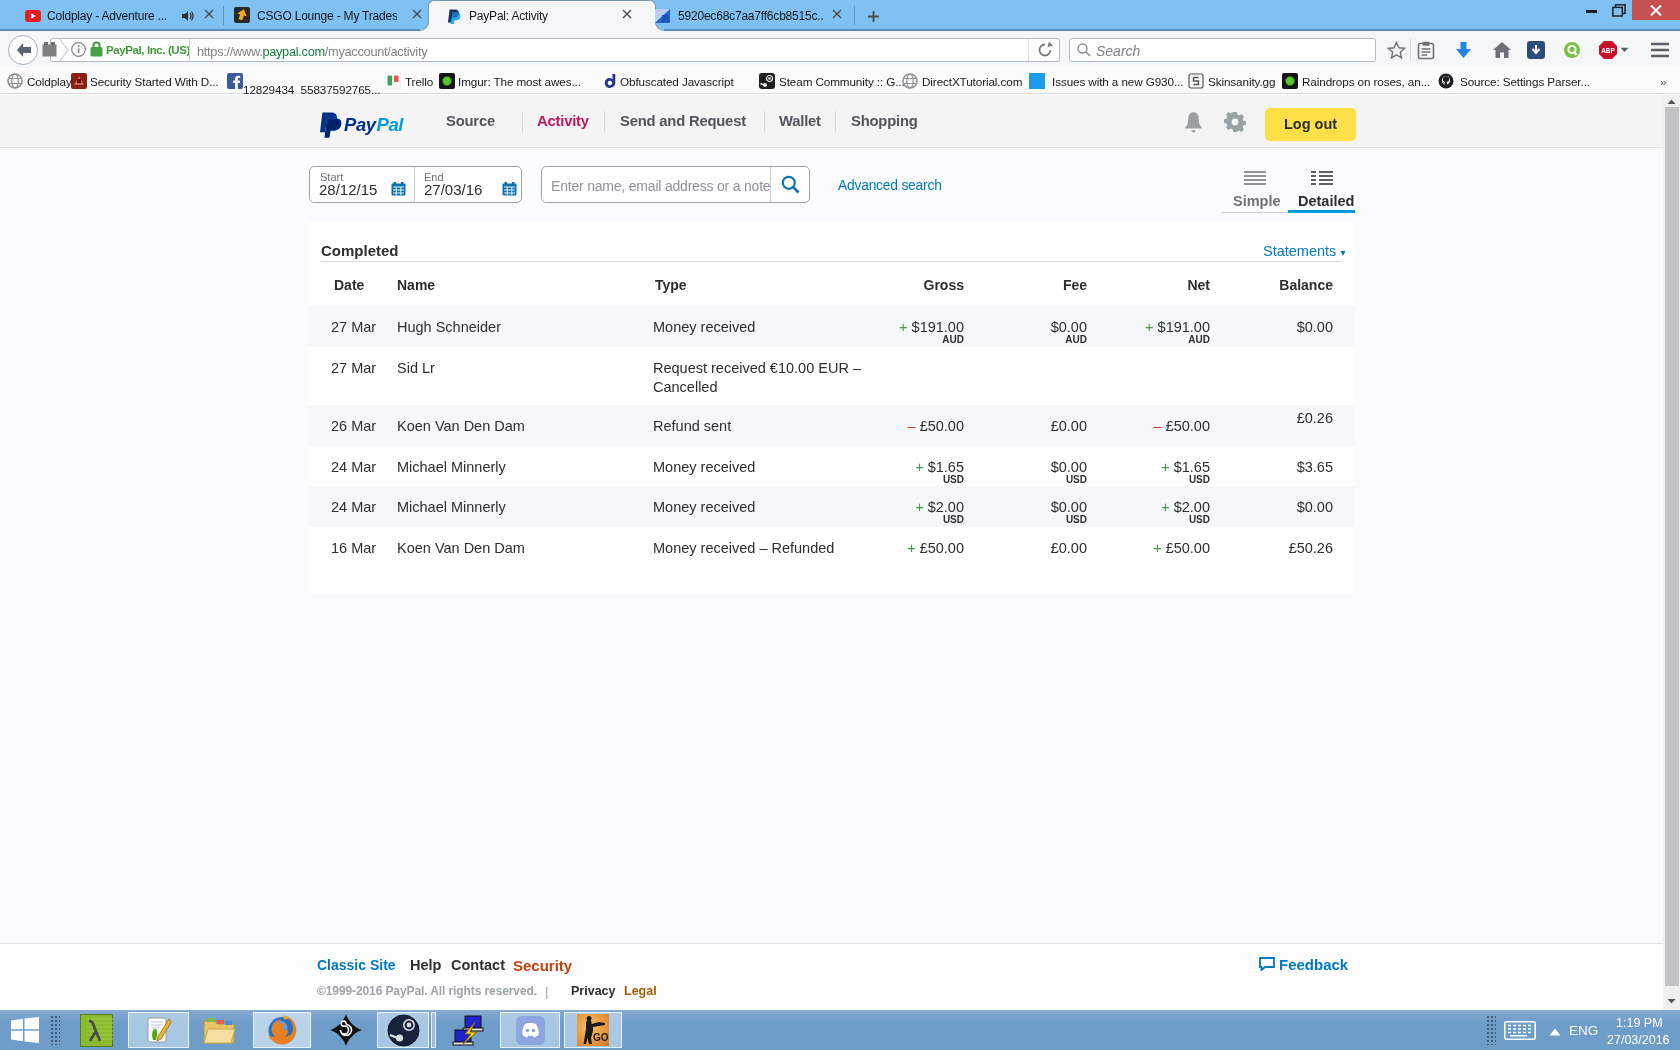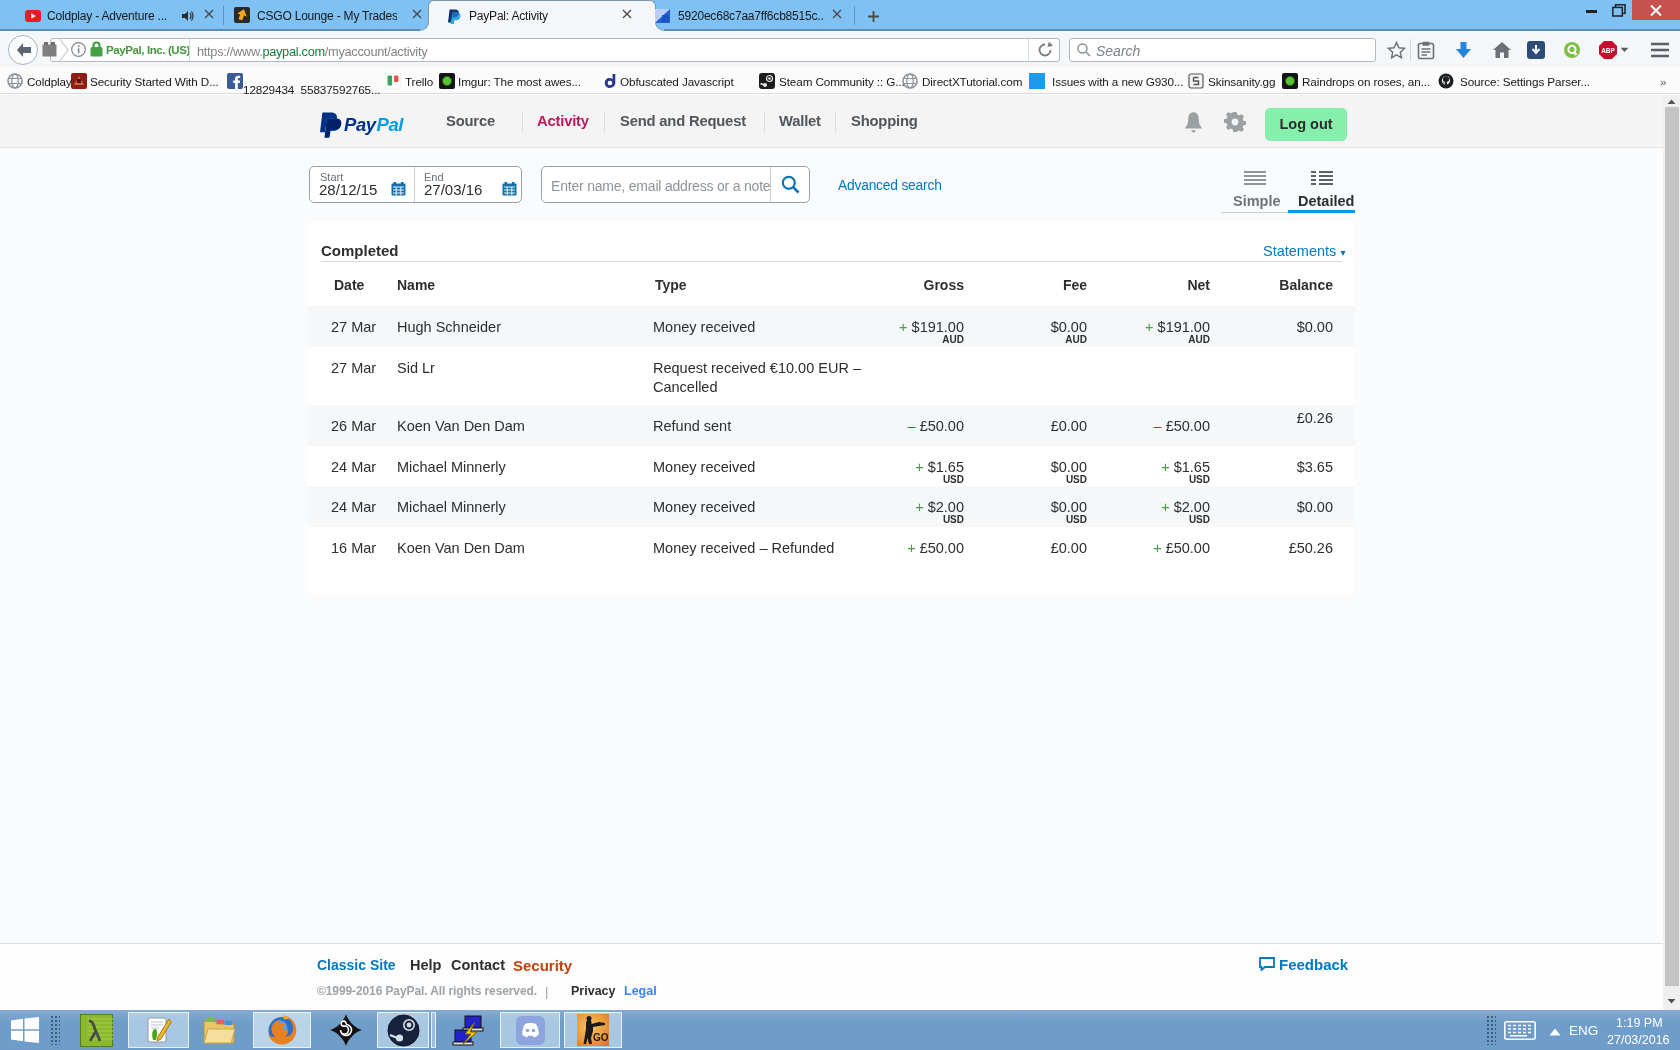--- a/index.html
+++ b/index.html
@@ -23,21 +23,21 @@
 
 
 #bookmarksbar { position:absolute; left:0; top:67px; width:1680px; height:27px; background:#fbfbfb; border-bottom:1px solid #d9dadb; }
 .bkt { position:absolute; top:74.5px; font-size:11.7px; letter-spacing:-0.1px; color:#19191b; white-space:nowrap; }
 
 
 #content { position:absolute; left:0; top:95px; width:1680px; height:915px; background:#fafbfc; overflow:hidden; }
 #ppheader { position:absolute; left:0; top:0; width:1663px; height:53px; background:#f4f4f5; border-bottom:1px solid #e2e2e3; }
 .ppnav { position:absolute; top:18px; font-size:14.8px; letter-spacing:-0.2px; font-weight:bold; color:#50565c; }
 .ppnavsep { position:absolute; top:16px; width:1px; height:22px; background:#dcdddd; }
-#logout { position:absolute; left:1265px; top:13px; width:82px; height:33px; background:#86efac; border-radius:5px; font-size:14.5px; font-weight:bold; color:#2c2e2f; text-align:center; line-height:33px; }
+#logout { position:absolute; left:1265px; top:13px; width:91px; height:33px; background:#fde047; border-radius:5px; font-size:14.5px; font-weight:bold; color:#2c2e2f; text-align:center; line-height:33px; }
 
 
 #datebox { position:absolute; left:309px; top:71px; width:213px; height:37px; border:1px solid #9aa1a7; border-radius:5px; background:#fff; }
 #searchbox { position:absolute; left:541px; top:71px; width:269px; height:37px; border:1px solid #9aa1a7; border-radius:5px; background:#fff; }
 .lbl { position:absolute; font-size:11px; color:#6c7378; }
 .dval { position:absolute; font-size:15px; color:#2c2e2f; }
 .blue { color:#0079c1; }
 
 
 #card { position:absolute; left:308px; top:127px; width:1047px; height:371px; background:#ffffff; }
@@ -425,21 +425,21 @@
     </div>
 
     <div id="pfooter"></div>
     <div class="abs" style="left:317px; top:861.5px; font-size:14px; font-weight:bold; color:#0079c1;">Classic Site</div>
     <div class="abs" style="left:410px; top:862px; font-size:14.5px; font-weight:bold; color:#2c2e2f;">Help</div>
     <div class="abs" style="left:451px; top:862px; font-size:14.5px; font-weight:bold; color:#2c2e2f;">Contact</div>
     <div class="abs" style="left:513px; top:862px; font-size:15px; font-weight:bold; color:#c2410c;">Security</div>
     <div class="abs" style="left:317px; top:889px; font-size:12px; font-weight:bold; color:#9da3a6; letter-spacing:-0.1px;">©1999-2016 PayPal. All rights reserved.</div>
     <div class="abs" style="left:545px; top:889px; font-size:13px; color:#9da3a6;">|</div>
     <div class="abs" style="left:571px; top:889px; font-size:12.5px; font-weight:bold; color:#2c2e2f;">Privacy</div>
-    <div class="abs" style="left:624px; top:889px; font-size:12.5px; font-weight:bold; color:#3b82f6;">Legal</div>
+    <div class="abs" style="left:624px; top:889px; font-size:12.5px; font-weight:bold; color:#a16207;">Legal</div>
     <svg class="abs" style="left:1259px; top:862px;" width="16" height="14" viewBox="0 0 16 14">
       <path d="M1 1 H15 V10 H6 L2.5 13 V10 H1 Z" fill="none" stroke="#0079c1" stroke-width="1.8"></path>
     </svg>
     <div class="abs" style="left:1279px; top:861px; font-size:15px; font-weight:bold; color:#0079c1;">Feedback</div>
 
     <div id="sbar"></div>
     <div id="sthumb"></div>
     <svg class="abs" style="left:1667px; top:4px;" width="9" height="6" viewBox="0 0 9 6">
         <path d="M4.5 0.5 L8.5 5 L0.5 5 Z" fill="#555"></path>
       </svg>

